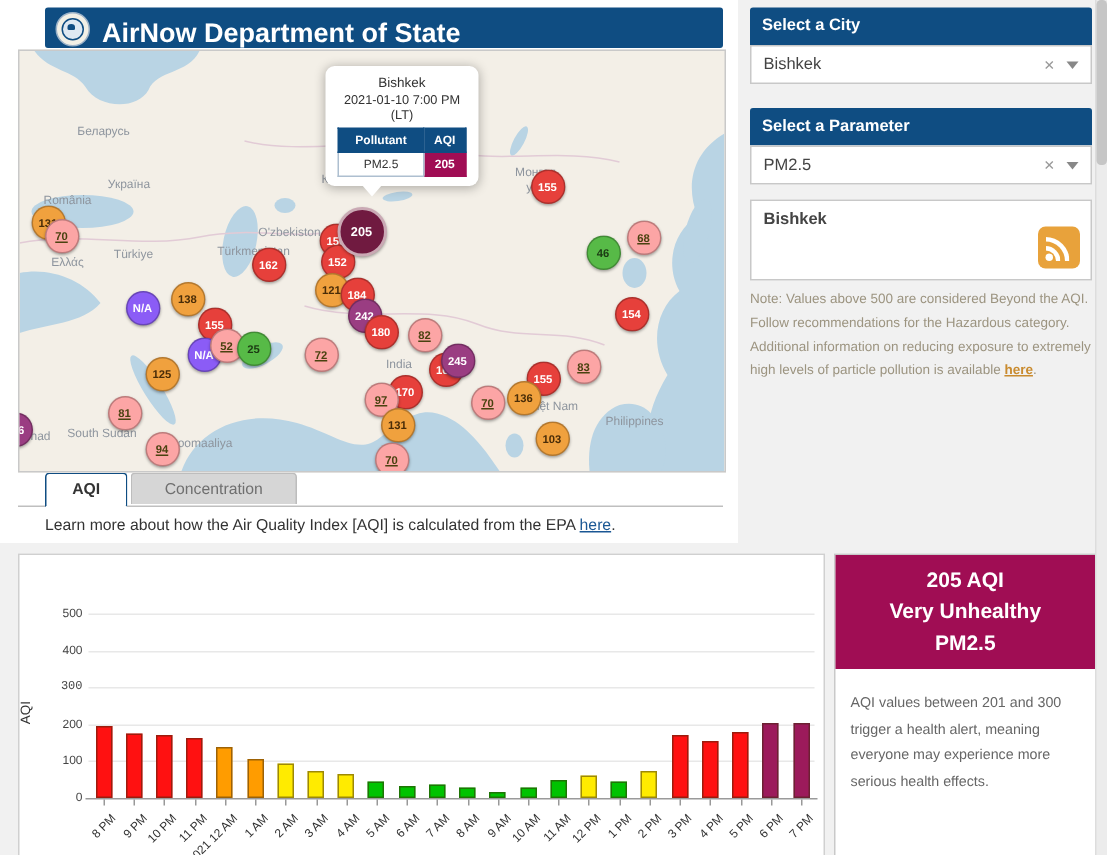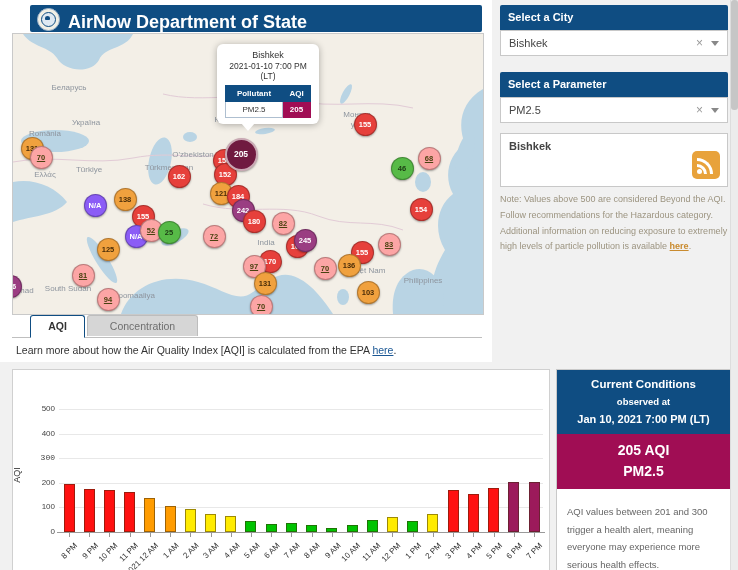--- a/index.html
+++ b/index.html
@@ -42,21 +42,21 @@
 
   
   .tab-bar{position:absolute;left:12px;top:314px;width:470px;height:23px;border-bottom:1px solid #bfbfbf;}
   .tab{position:absolute;top:1px;height:21px;line-height:21px;text-align:center;font-size:10.5px;
        background:#d6d6d6;color:#6f6f6f;border:1px solid #bdbdbd;border-bottom:none;border-radius:3px 3px 0 0;box-sizing:border-box;cursor:pointer;}
   .tab.active{background:#fff;color:#333;border:1px solid #0F4D82;border-bottom:1px solid #fff;height:23px;font-weight:bold;z-index:2;}
   .tab-aqi{left:18px;width:55px;}
   .tab-conc{left:75px;width:111px;}
   .tab-hist{left:188px;width:92px;}
 
-  .learn-more{position:absolute;left:16px;top:344px;font-size:10.5px;color:#333;}
+  .learn-more{position:absolute;left:30px;top:344px;font-size:10.5px;color:#333;}
   a.blue-link{color:#1a5794;text-decoration:underline;cursor:pointer;}
 
   
   .widget-bar{position:absolute;left:500px;width:228px;height:25px;background:#0F4D82;color:#fff;font-size:11px;font-weight:bold;line-height:25px;padding-left:8px;box-sizing:border-box;border-radius:2px 2px 0 0;}
   .select-box{position:absolute;left:500px;width:228px;height:26px;background:#fff;border:1px solid #c8c8c8;box-sizing:border-box;font-size:11px;color:#444;line-height:24px;padding-left:8px;cursor:pointer;}
   .clear-x{position:absolute;right:24px;top:0;color:#999;font-size:12px;line-height:24px;cursor:pointer;}
   .caret{position:absolute;right:8px;top:10px;width:0;height:0;border-left:4px solid transparent;border-right:4px solid transparent;border-top:5px solid #888;cursor:pointer;}
 
   .rss-box{position:absolute;left:500px;top:133px;width:228px;height:54px;background:#fff;border:1px solid #c8c8c8;box-sizing:border-box;}
   .rss-city{position:absolute;left:8px;top:6px;font-size:11px;font-weight:bold;color:#444;}
@@ -330,27 +330,23 @@
         <div class="bar" style="left: 495.283px; top: 111.57px; height: 50.43px; background: rgb(156, 26, 91);"></div>
         <div class="xtick-mark" style="left: 500.783px; top: 163px;"></div>
         <div class="xtick-label" style="top: 171px; right: 33.2174px;">6 PM</div>
         <div class="bar" style="left: 515.5px; top: 111.57px; height: 50.43px; background: rgb(156, 26, 91);"></div>
         <div class="xtick-mark" style="left: 521px; top: 163px;"></div>
         <div class="xtick-label" style="top: 171px; right: 13px;">7 PM</div>
       </div>
   </div>
 
   <div class="cc-panel">
-    <div class="cc-header">
-      <div class="cc-title">Current Conditions</div>
-      <div class="cc-observed">observed at</div>
-      <div class="cc-datetime">Jan 10, 2021 7:00 PM (LT)</div>
-    </div>
     <div class="cc-aqi">
       <div>205 AQI</div>
+      <div>Very Unhealthy</div>
       <div>PM2.5</div>
     </div>
     <div class="cc-health">
       <div class="cc-health-text">AQI values between 201 and 300 trigger a health alert, meaning everyone may experience more serious health effects.</div>
     </div>
   </div>
 
   <div class="scrollbar">
     <div class="scroll-thumb"></div>
   </div>

